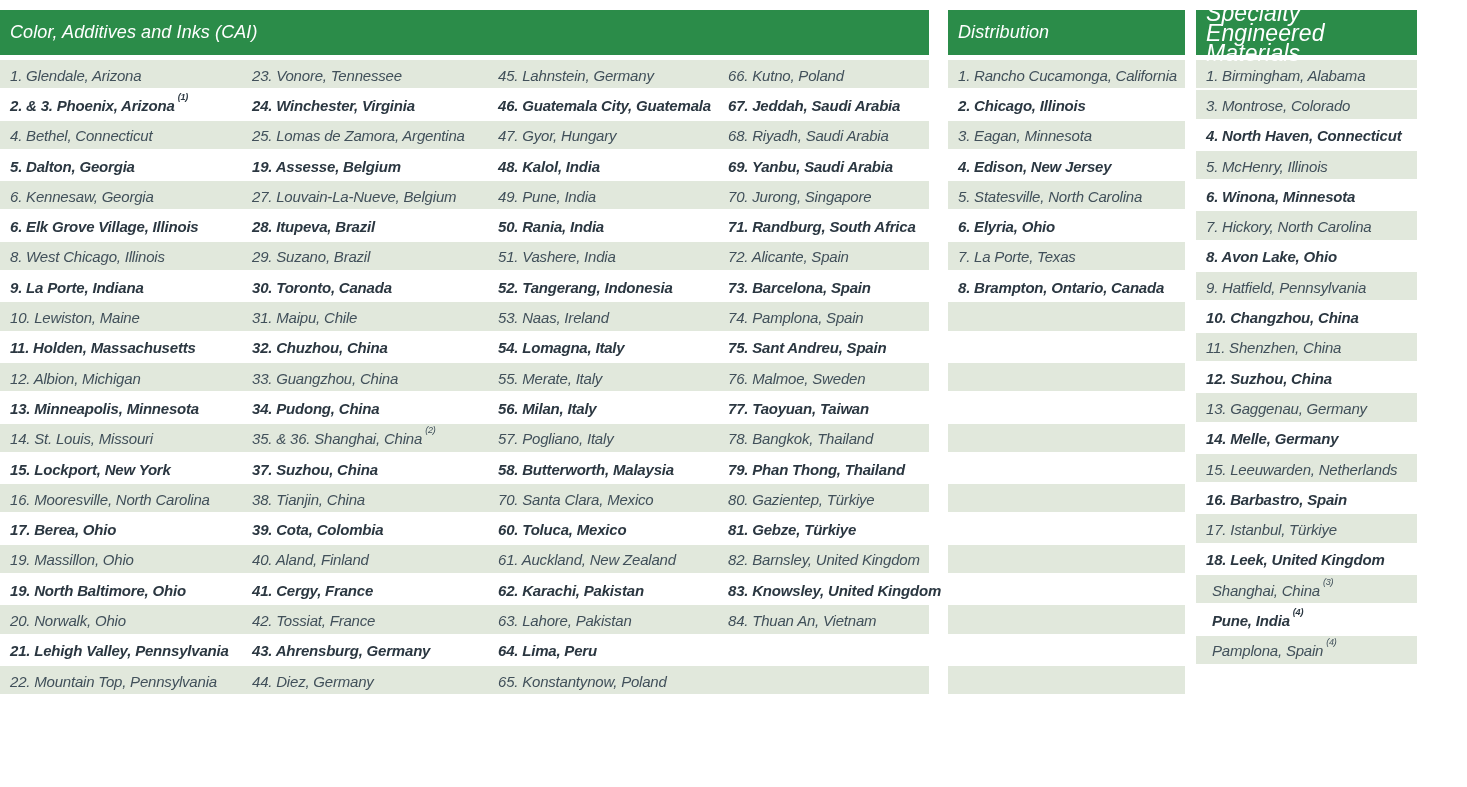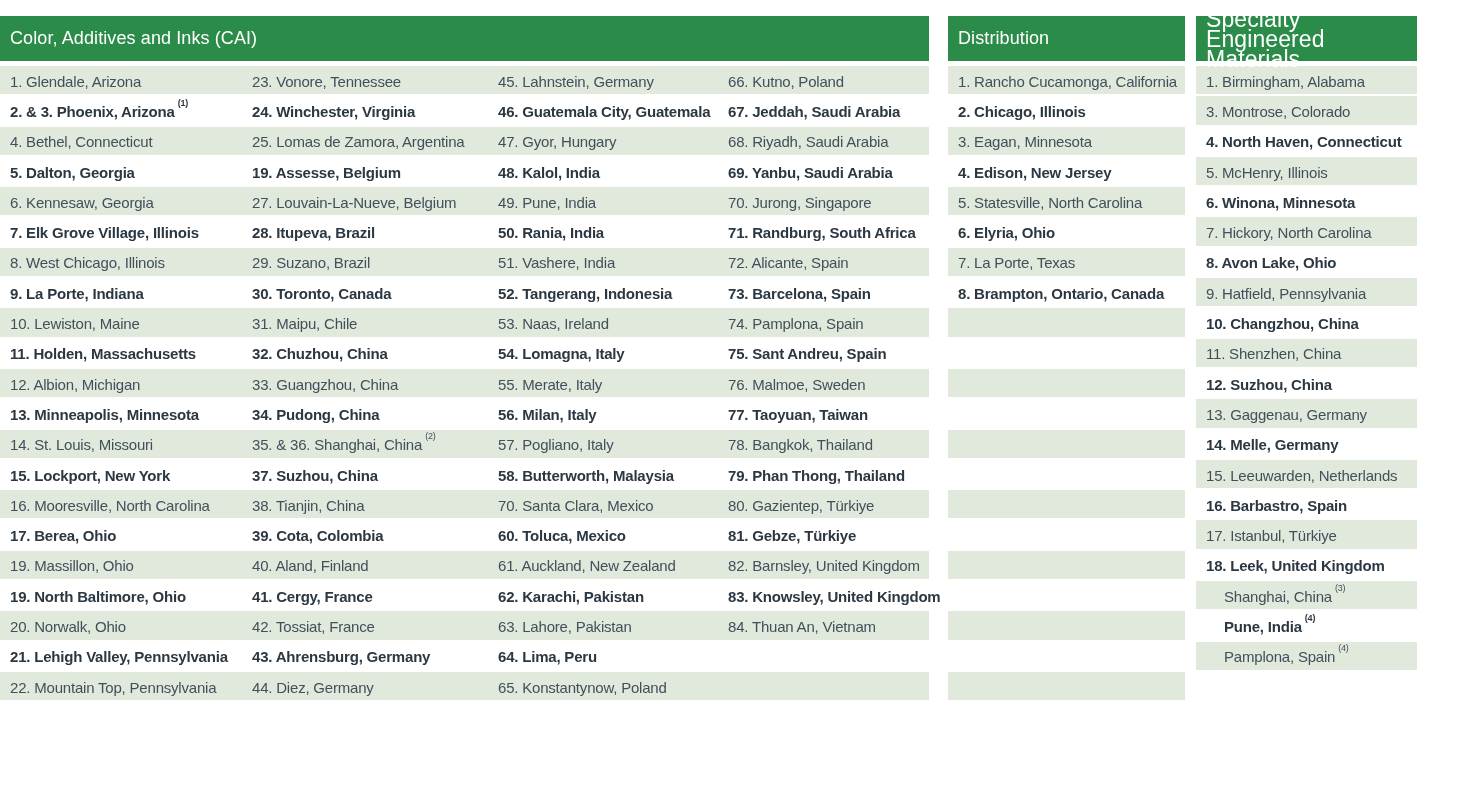--- a/index.html
+++ b/index.html
@@ -13,22 +13,23 @@
   *{margin:0;padding:0;box-sizing:border-box;}
   html,body{background:#ffffff;}
   .page{
     position:relative;
     width:1467px;height:787px;
     background:#ffffff;
     font-family:"Liberation Sans", sans-serif;
     overflow:hidden;
   }
   .table-wrap{
-    position:absolute;top:16px;left:0;
+    position:absolute;top:10px;left:0;
     display:flex;
+    font-style:italic;
   }
   .sec{flex:none;}
   .sec-cai{width:929px;margin-right:19px;}
   .sec-dist{width:237px;margin-right:11px;text-align:right;}
   .sec-sem{width:221px;}
   .sec-header{
     height:45px;
     background:var(--green);
     color:var(--header-text);
     display:flex;align-items:center;
@@ -60,21 +61,21 @@
   .sec-cai .row{
     display:grid;
     grid-template-columns:242px 246px 230px 1fr;
     align-items:center;
   }
   .cell{
     padding-left:10px;
     white-space:nowrap;
     overflow:visible;
   }
-  .cell.indent{padding-left:16px;margin-left:12px;}
+  .cell.indent{padding-left:16px;}
   sup{
     font-size:9px;
     line-height:0;
     position:relative;
     top:-5px;
     margin-left:3px;
   }
 </style>
 </head>
 <body>
@@ -109,21 +110,21 @@
             <div class="cell"><span>48. Kalol, India</span></div>
             <div class="cell"><span>69. Yanbu, Saudi Arabia</span></div>
           </div>
           <div class="row stripe">
             <div class="cell"><span>6. Kennesaw, Georgia</span></div>
             <div class="cell"><span>27. Louvain-La-Nueve, Belgium</span></div>
             <div class="cell"><span>49. Pune, India</span></div>
             <div class="cell"><span>70. Jurong, Singapore</span></div>
           </div>
           <div class="row heavy">
-            <div class="cell"><span>7. Elk Grove Village, Illinois</span></div>
+            <div class="cell"><span>6. Elk Grove Village, Illinois</span></div>
             <div class="cell"><span>28. Itupeva, Brazil</span></div>
             <div class="cell"><span>50. Rania, India</span></div>
             <div class="cell"><span>71. Randburg, South Africa</span></div>
           </div>
           <div class="row stripe">
             <div class="cell"><span>8. West Chicago, Illinois</span></div>
             <div class="cell"><span>29. Suzano, Brazil</span></div>
             <div class="cell"><span>51. Vashere, India</span></div>
             <div class="cell"><span>72. Alicante, Spain</span></div>
           </div>

